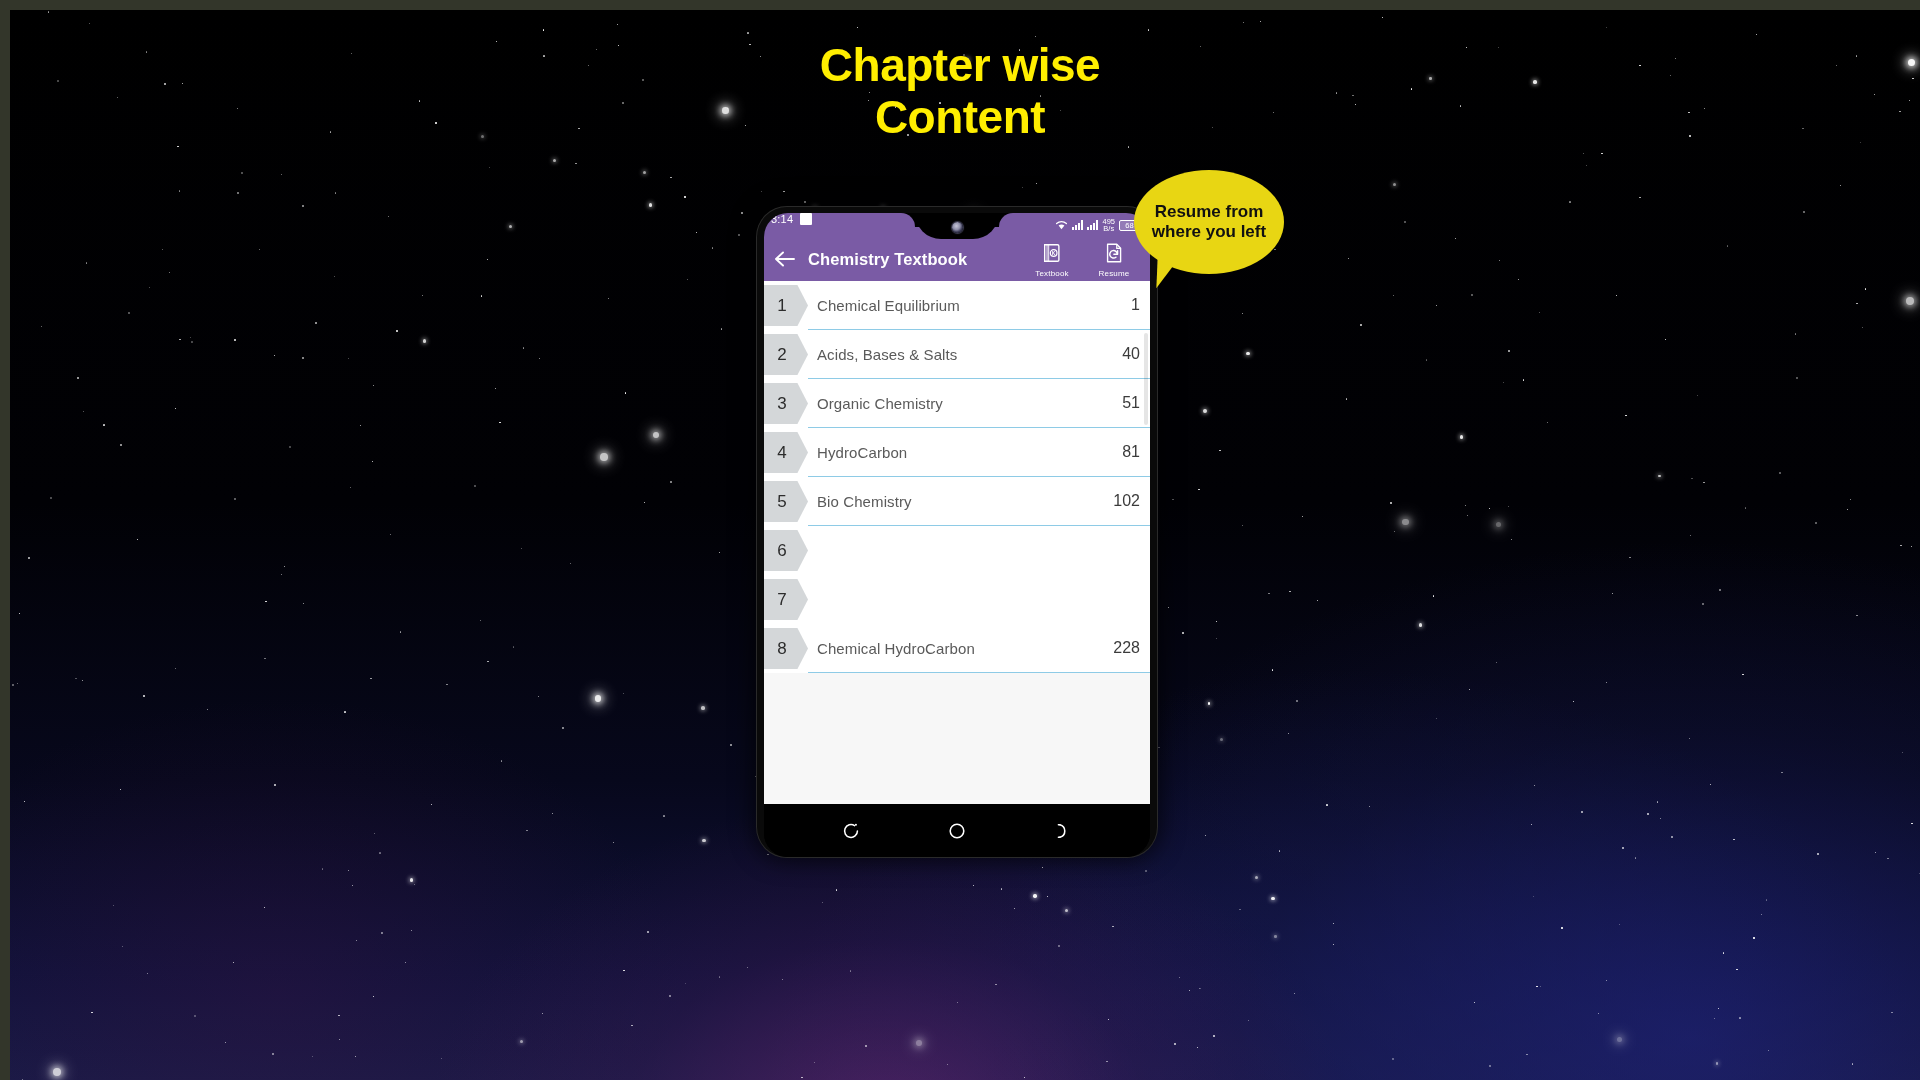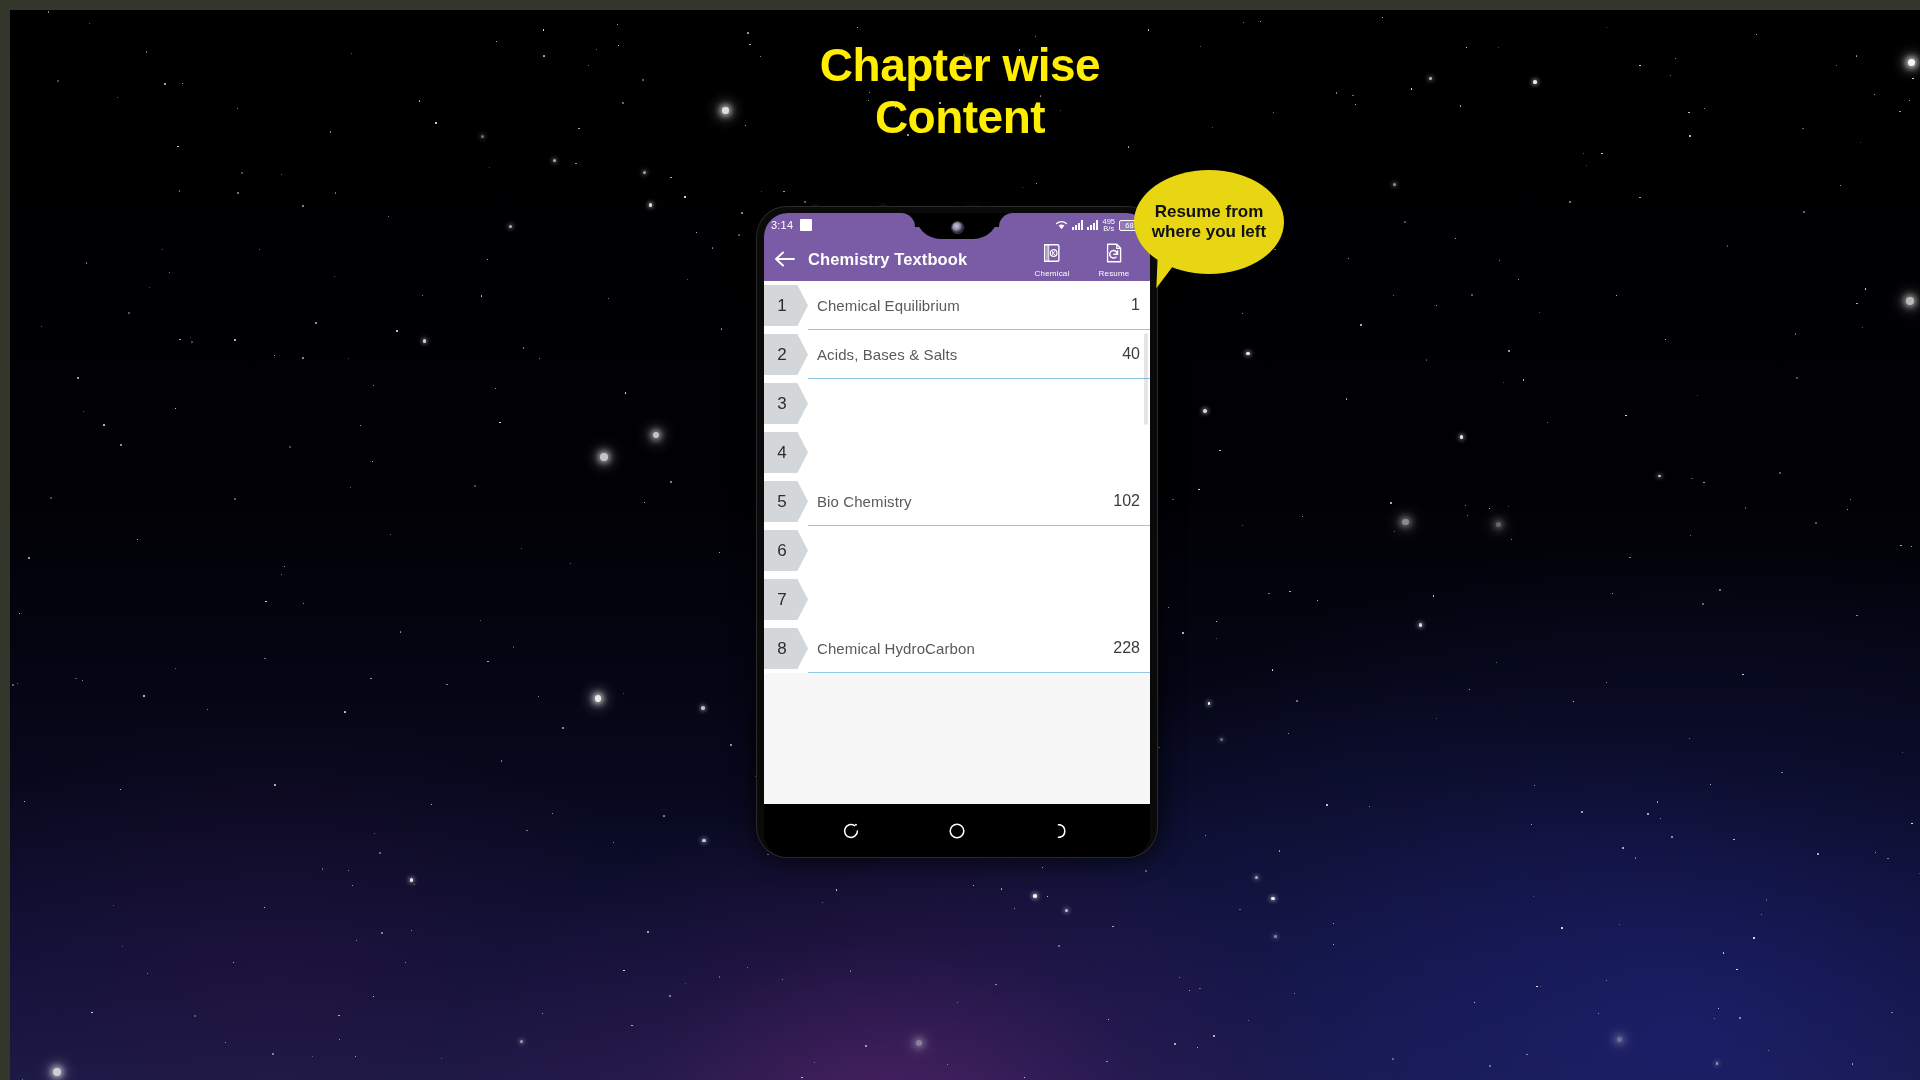--- a/index.html
+++ b/index.html
@@ -112,21 +112,21 @@
     border-radius: 24px;
     overflow: hidden;
   }
 
   
   #statusbar {
     position: relative;
     height: 24px;
     background: #7a5ba5;
     display: flex;
-    align-items: center;
+    align-items: flex-start;
     padding: 0 7px;
     color: #fff;
     font-size: 11px;
   }
   #statusbar .left { display: flex; align-items: center; gap: 7px; }
   #sb-time { font-size: 11px; letter-spacing: 0.2px; }
   #sb-appicon { width: 12px; height: 12px; background: #fff; border-radius: 1px; }
   #statusbar .right {
     position: absolute; right: 7px; top: 0;
     height: 24px;
@@ -836,21 +836,21 @@
         <div id="appbar-actions">
           <div class="action">
             <span>
               <svg width="22" height="22" viewBox="0 0 24 24">
                 <path d="M4 3 h14 a1.5 1.5 0 0 1 1.5 1.5 v15 a1.5 1.5 0 0 1 -1.5 1.5 h-14 Z" fill="none" stroke="#fff" stroke-width="1.5"></path>
                 <path d="M6.6 3 v18 M8.4 3 v18" stroke="#fff" stroke-width="1"></path>
                 <circle cx="13.8" cy="12" r="3.6" fill="none" stroke="#fff" stroke-width="1.3"></circle>
                 <text x="13.8" y="14.4" font-size="5.4" fill="#fff" text-anchor="middle" font-family="Liberation Sans, sans-serif" font-weight="bold">K</text>
               </svg>
             </span>
-            <span class="lbl">Chemical</span>
+            <span class="lbl">Textbook</span>
           </div>
 
           <div class="action">
             <span>
               <svg width="22" height="22" viewBox="0 0 24 24">
                 <path d="M5 2.5 h10 l4.2 4.2 v14.8 h-14.2 Z" fill="none" stroke="#fff" stroke-width="1.5" stroke-linejoin="round"></path>
                 <path d="M15 2.5 v4.4 h4.2" fill="none" stroke="#fff" stroke-width="1.3"></path>
                 <path d="M15.6 13.4 a4.1 4.1 0 1 0 -1.5 3.2" fill="none" stroke="#fff" stroke-width="1.6" stroke-linecap="round"></path>
                 <path d="M15.9 9.4 v4 h-4" fill="none" stroke="#fff" stroke-width="1.6" stroke-linecap="round" stroke-linejoin="round"></path>
               </svg>
@@ -879,25 +879,33 @@
           <div class="row-body">
             <span class="row-title">Acids, Bases &amp; Salts</span>
             <span class="row-page">40</span>
           </div>
         </div>
 
         <div class="row">
           <div class="tag">
             <span class="tag-num">3</span>
           </div>
+          <div class="row-body">
+            <span class="row-title">Organic Chemistry</span>
+            <span class="row-page">51</span>
+          </div>
         </div>
 
         <div class="row">
           <div class="tag">
             <span class="tag-num">4</span>
+          </div>
+          <div class="row-body">
+            <span class="row-title">HydroCarbon</span>
+            <span class="row-page">81</span>
           </div>
         </div>
 
         <div class="row">
           <div class="tag">
             <span class="tag-num">5</span>
           </div>
           <div class="row-body">
             <span class="row-title">Bio Chemistry</span>
             <span class="row-page">102</span>

